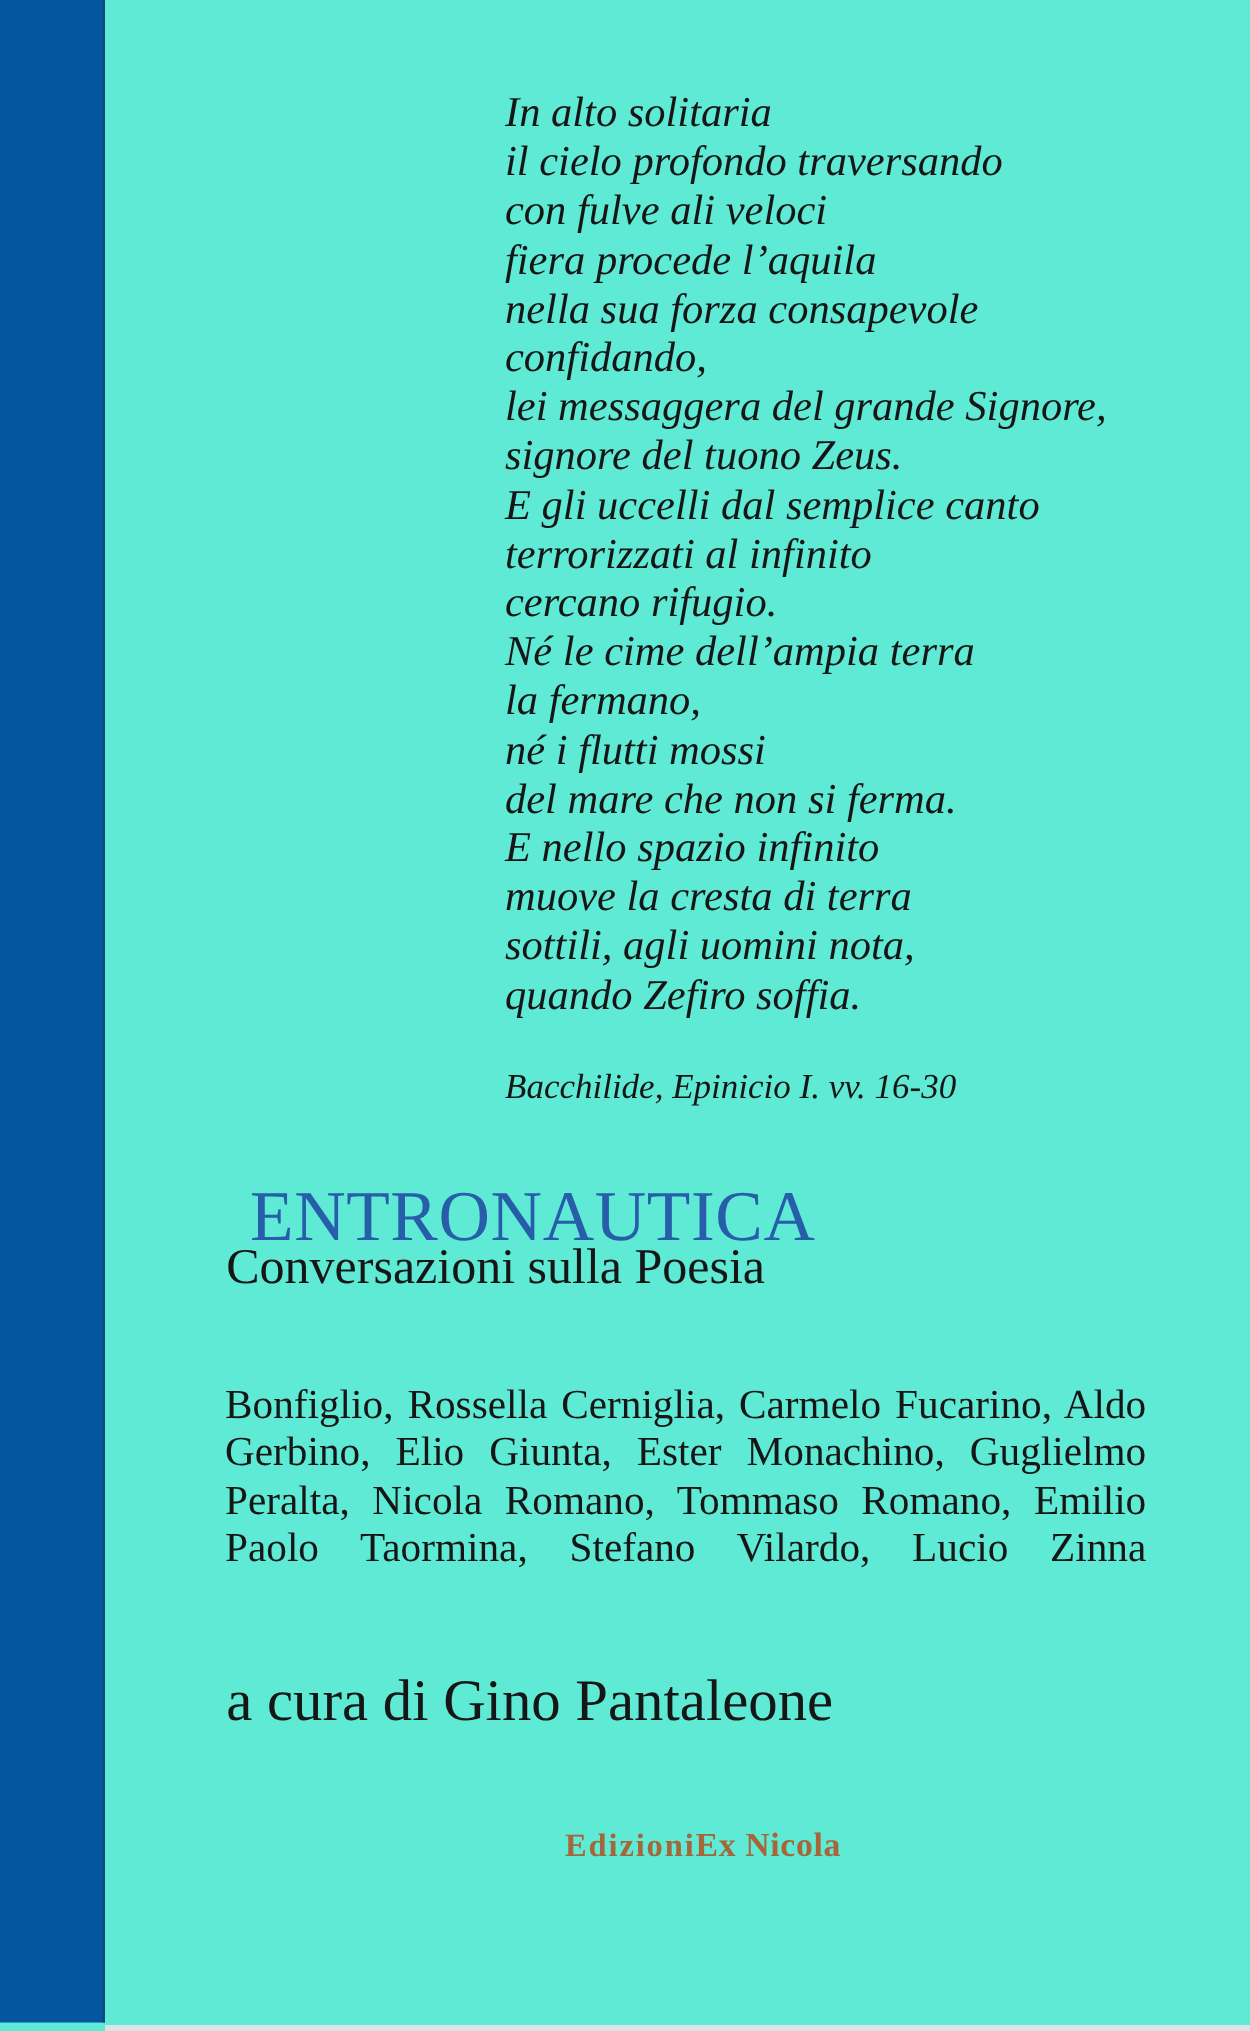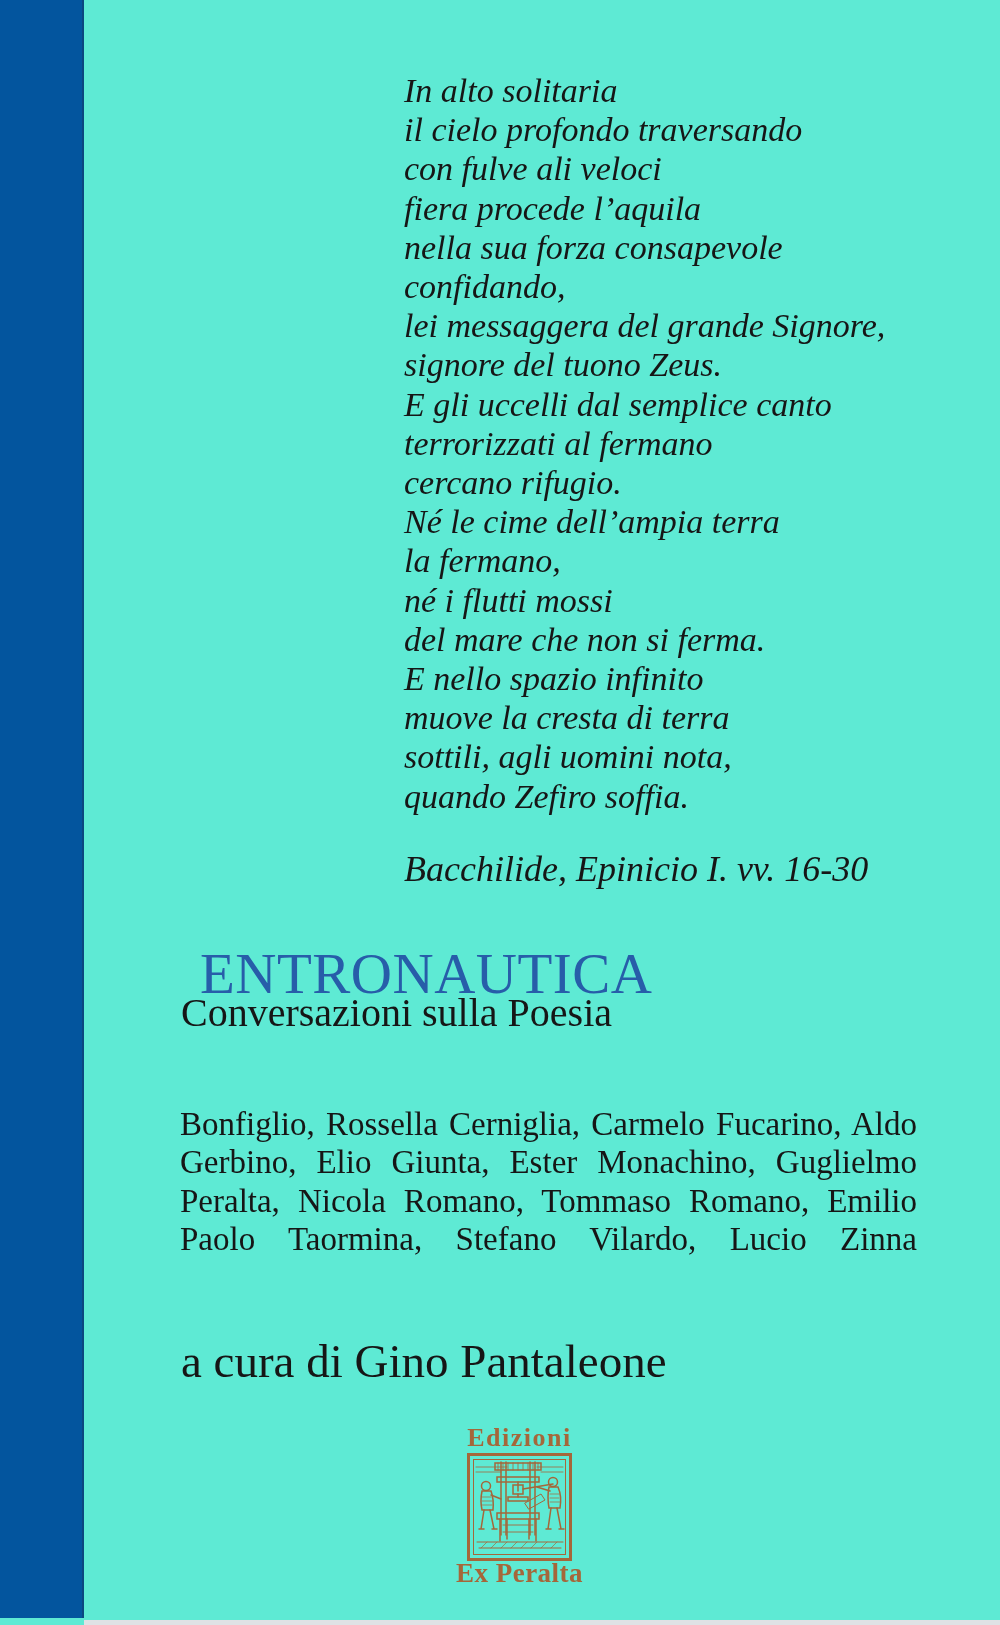--- a/index.html
+++ b/index.html
@@ -25,21 +25,21 @@
     left: 404px; top: 71px;
     font-style: italic;
     font-size: 34px;
     line-height: 39.2px;
     white-space: nowrap;
   }
   .attribution {
     position: absolute;
     left: 404px; top: 850px;
     font-style: italic;
-    font-size: 36px;
+    font-size: 28px;
     line-height: 39.2px;
     white-space: nowrap;
   }
   .title {
     position: absolute;
     left: 184px; top: 926px;
     margin: 16px;
     font-weight: normal;
     font-size: 57px;
     line-height: 63px;
@@ -67,24 +67,24 @@
   }
   .editor {
     position: absolute;
     left: 181px; top: 1339px;
     font-size: 47px;
     line-height: 45px;
     white-space: nowrap;
   }
   .publisher {
     position: absolute;
-    left: 467px; top: 1423px;
+    left: 452px; top: 1423px;
     width: 105px;
     display: flex;
-    flex-direction: column;
+    flex-direction: row;
     align-items: center;
     color: #a5673a;
   }
   .pub-top {
     font-size: 26px;
     line-height: 30px;
     font-weight: bold;
     letter-spacing: 1.5px;
     white-space: nowrap;
   }
@@ -113,21 +113,21 @@
   <div class="poem">
     <div>In alto solitaria</div>
     <div>il cielo profondo traversando</div>
     <div>con fulve ali veloci</div>
     <div>fiera procede l’aquila</div>
     <div>nella sua forza consapevole</div>
     <div>confidando,</div>
     <div>lei messaggera del grande Signore,</div>
     <div>signore del tuono Zeus.</div>
     <div>E gli uccelli dal semplice canto</div>
-    <div>terrorizzati al fermano</div>
+    <div>terrorizzati al infinito</div>
     <div>cercano rifugio.</div>
     <div>Né le cime dell’ampia terra</div>
     <div>la fermano,</div>
     <div>né i flutti mossi</div>
     <div>del mare che non si ferma.</div>
     <div>E nello spazio infinito</div>
     <div>muove la cresta di terra</div>
     <div>sottili, agli uomini nota,</div>
     <div>quando Zefiro soffia.</div>
   </div>
@@ -182,18 +182,18 @@
       <path d="M84 55 L81 76 M90 55 L94 76 M79 76 H84 M92 76 H97"></path>
       <path d="M83 41 H92 M83 45 H92 M83 49 H93" stroke-width="0.7"></path>
 
       <rect x="30" y="60" width="42" height="6"></rect>
       <path d="M33 66 V88 M69 66 V88 M40 66 V86 M62 66 V86"></path>
       <path d="M36 72 H66 M36 79 H66" stroke-width="0.9"></path>
 
       <path d="M10 89 H96 M12 95 H94" stroke-width="1"></path>
       <path d="M14 95 L20 89 M24 95 L30 89 M34 95 L40 89 M44 95 L50 89 M54 95 L60 89 M64 95 L70 89 M74 95 L80 89 M84 95 L90 89" stroke-width="0.7"></path>
     </svg>
-    <div class="pub-bottom">Ex Peralta</div>
+    <div class="pub-bottom">Ex Nicola</div>
   </div>
 
   <div class="bottom-edge"></div>
 
 </div>
 
 </body></html>

